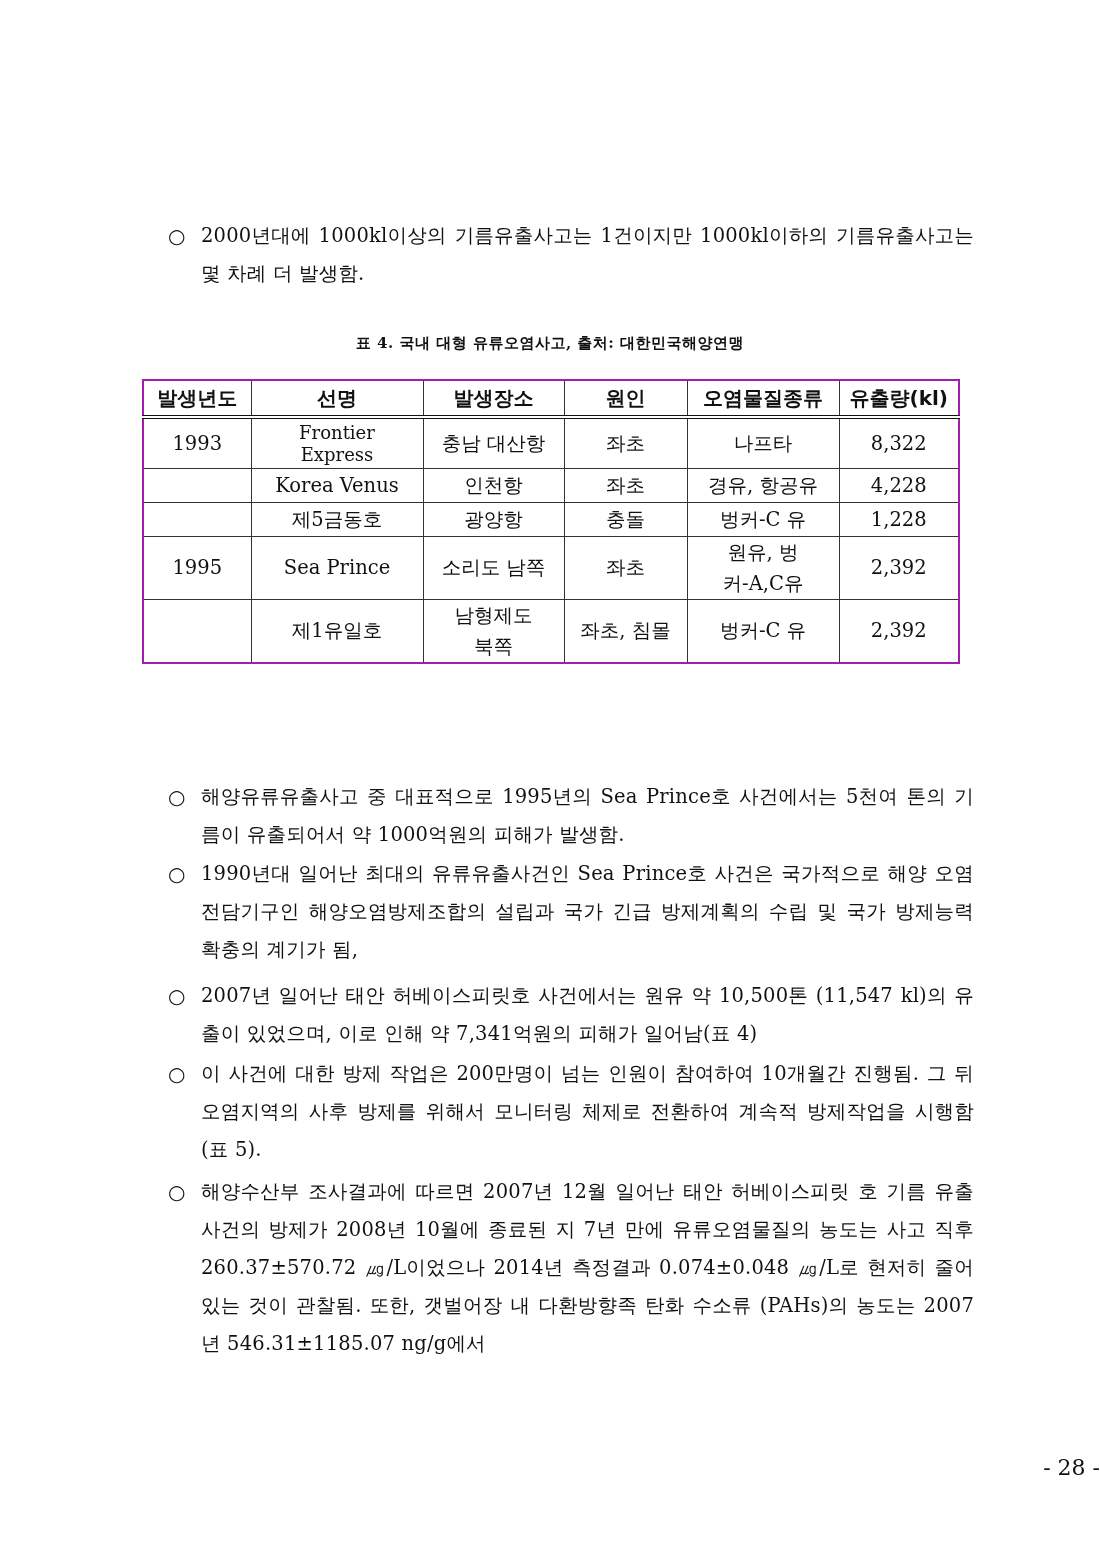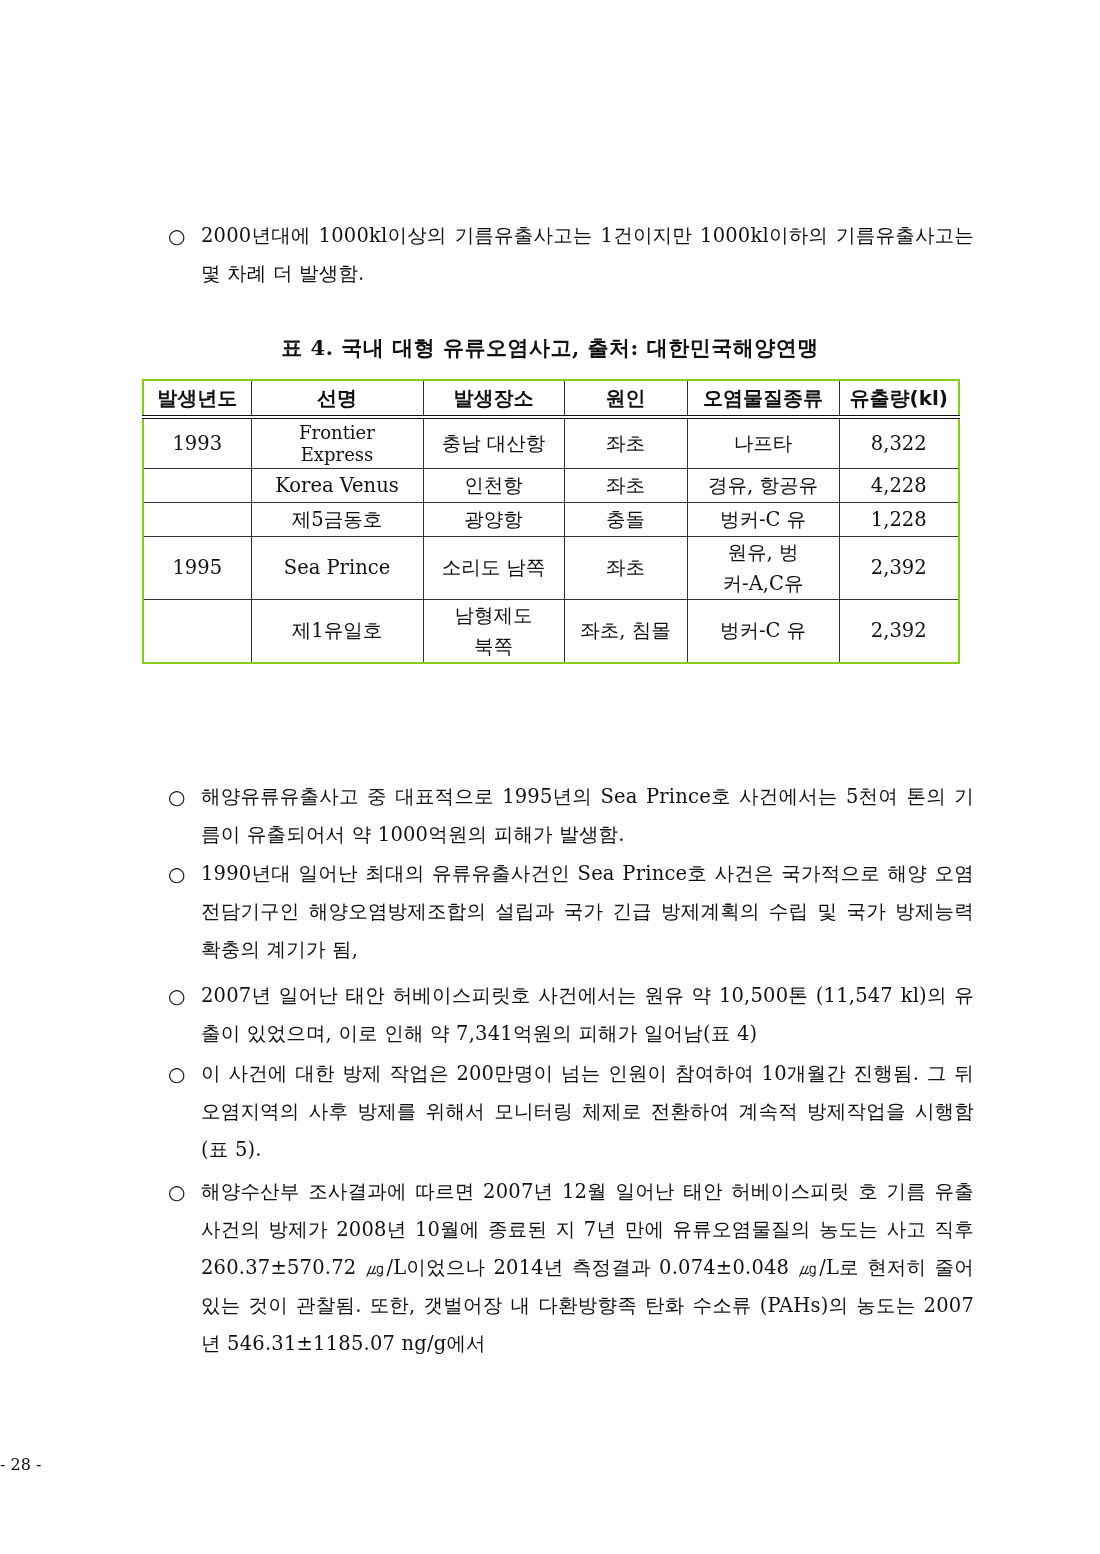--- a/index.html
+++ b/index.html
@@ -16,26 +16,26 @@
   }
   .para .bullet {
     position: absolute; left: 0; top: 0; width: 30px;
     font-size: 20px;
   }
   .para .body { padding-left: 33px; text-align: justify; text-align-last: left; }
   .para.cont .body { padding-left: 33px; }
 
   .caption {
     position: absolute; left: 140px; width: 820px; top: 334px;
-    text-align: center; font-weight: bold; font-size: 21px; letter-spacing: 0.5px;
+    text-align: center; font-weight: bold; font-size: 15px; letter-spacing: 0.5px;
   }
 
   table.acc {
     position: absolute; left: 142px; top: 379px; width: 816px;
-    border-collapse: collapse; border: 2px solid #84cc16;
+    border-collapse: collapse; border: 2px solid #a21caf;
     font-size: 19.5px; table-layout: fixed;
   }
   table.acc th, table.acc td {
     border: 1px solid #333; text-align: center; vertical-align: middle;
     padding: 0 2px;
   }
   table.acc th {
     font-family: "DejaVu Sans", "Liberation Sans", sans-serif;
     font-weight: bold; font-size: 20px; height: 34px;
     border-bottom: 4px double #111;
@@ -43,21 +43,21 @@
   table.acc td { line-height: 24px; }
   table.acc td.small { font-size: 18px; line-height: 22px; }
   tr.r1 td { height: 49px; }
   tr.r2 td, tr.r3 td { height: 33px; }
   tr.r4 td, tr.r5 td { height: 62px; }
   tr.r6 td, tr.r7 td { height: 34px; }
   .twoline { line-height: 31px !important; }
 
   .pagenum {
     position: absolute; left: 0; width: 1100px; top: 1455px;
-    text-align: left; font-size: 16px;
+    text-align: right; font-size: 22px;
   }
 </style>
 </head>
 <body>
 
 <div class="page">
 
   <div class="para" style="top:217px;">
     <span class="bullet">○</span>
     <div class="body">2000년대에 1000kl이상의 기름유출사고는 1건이지만 1000kl이하의 기름유출사고는 몇 차례 더 발생함.</div>

